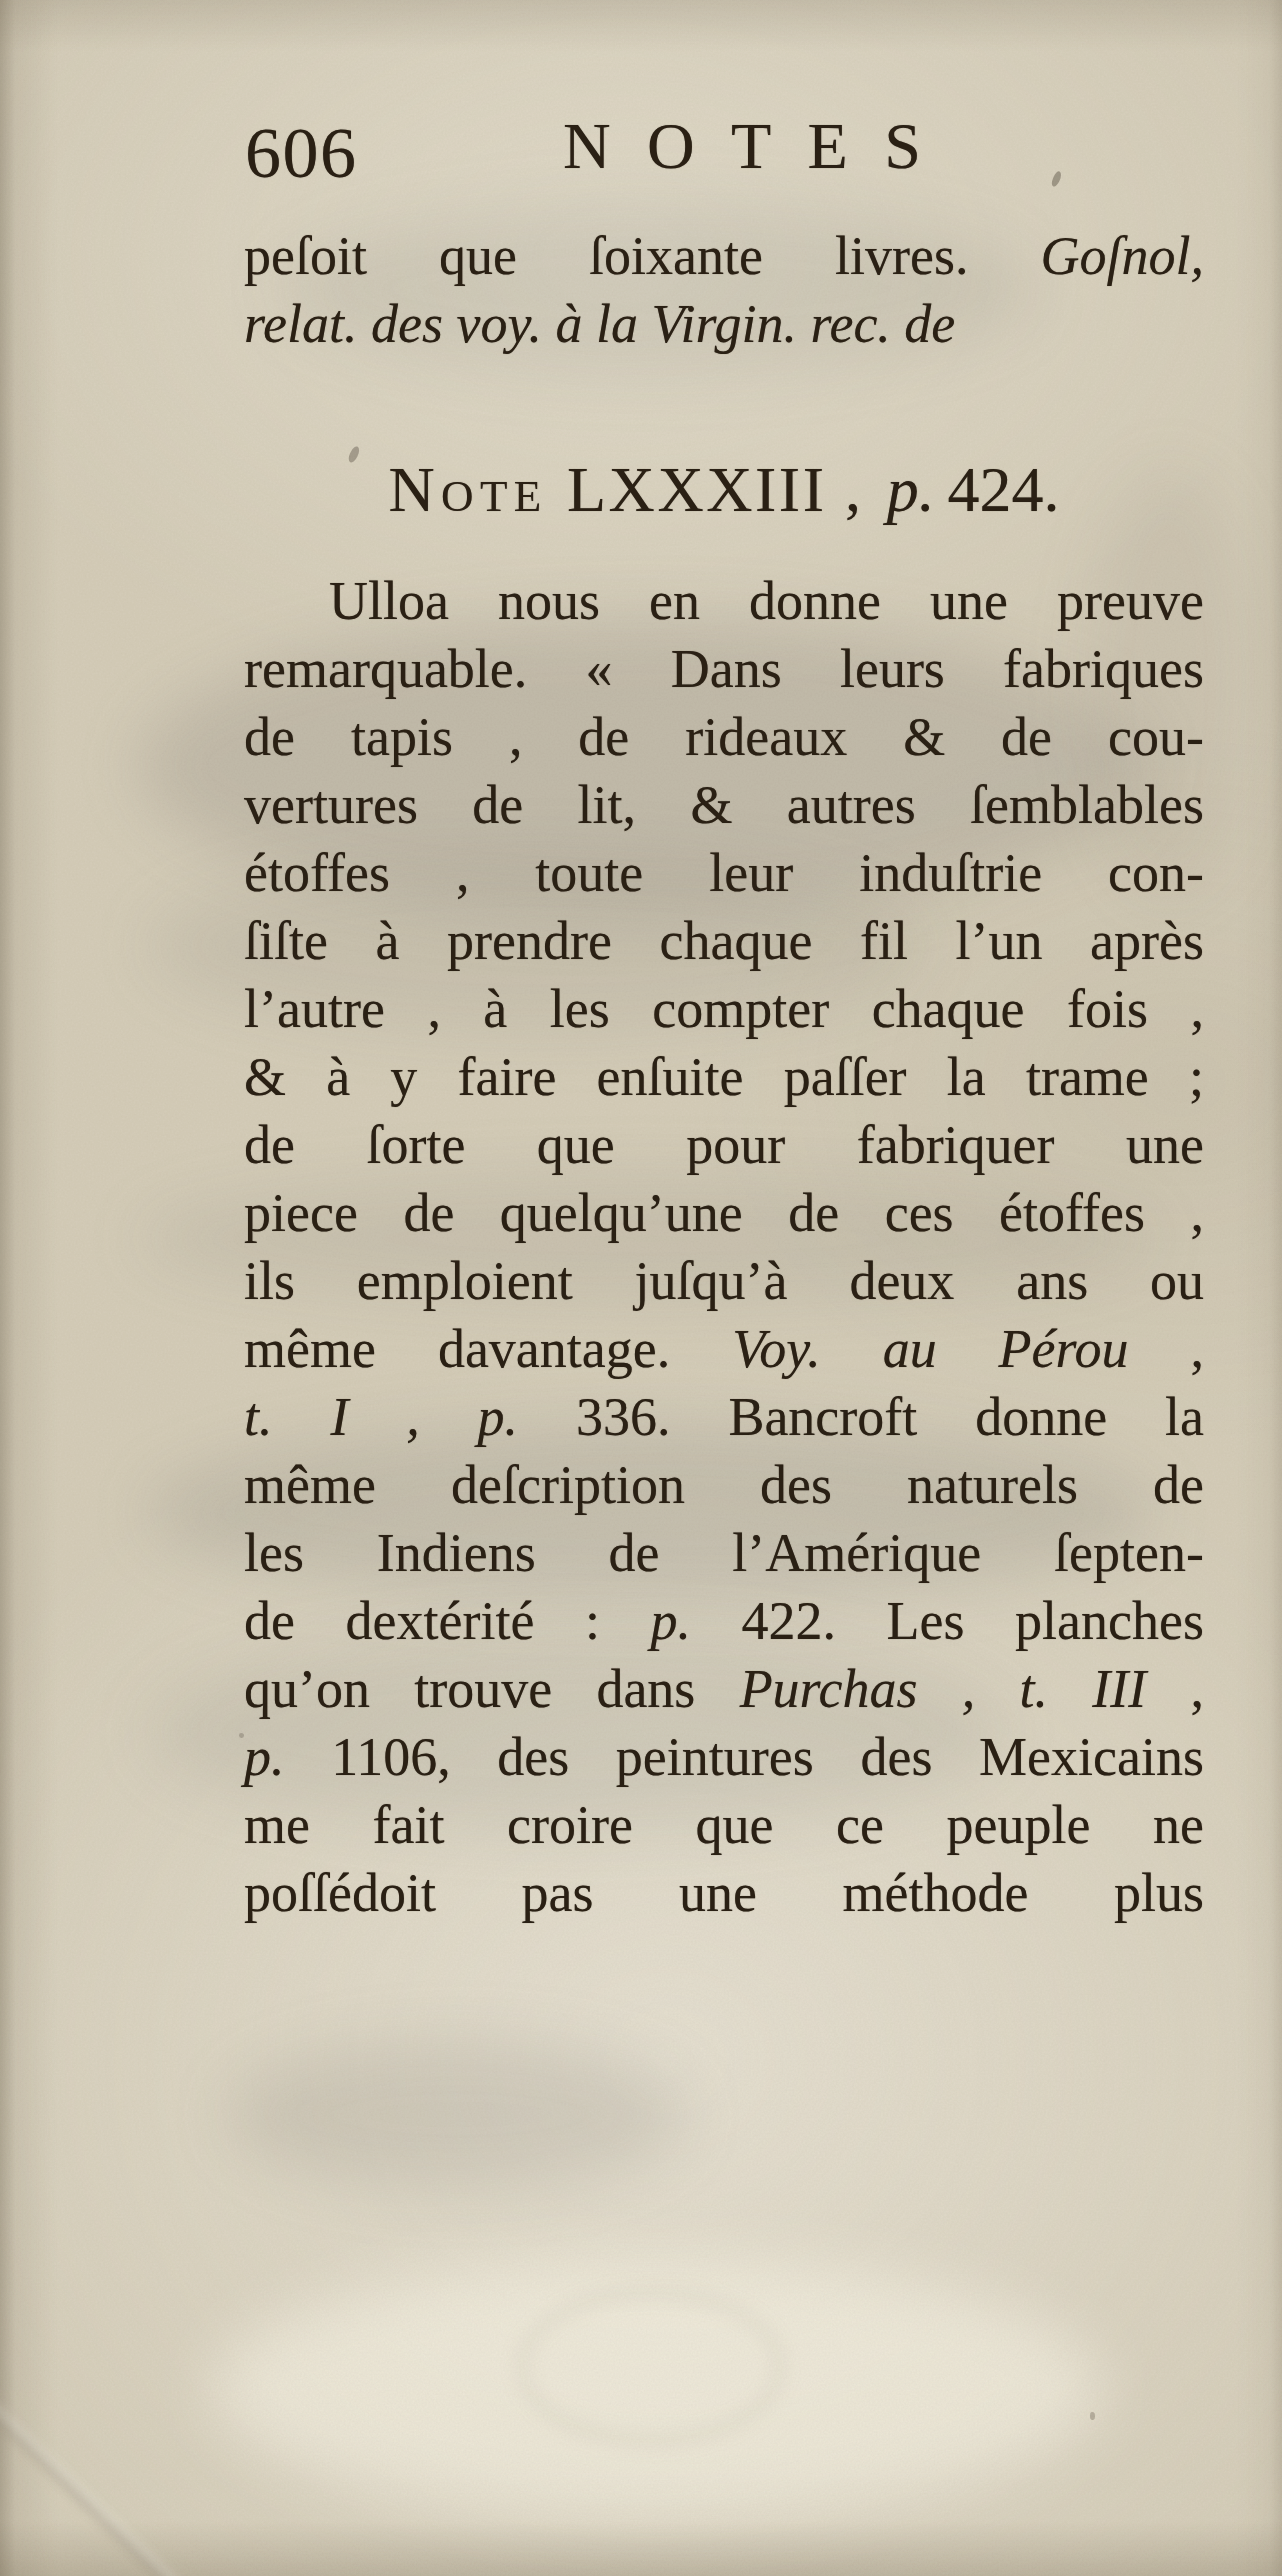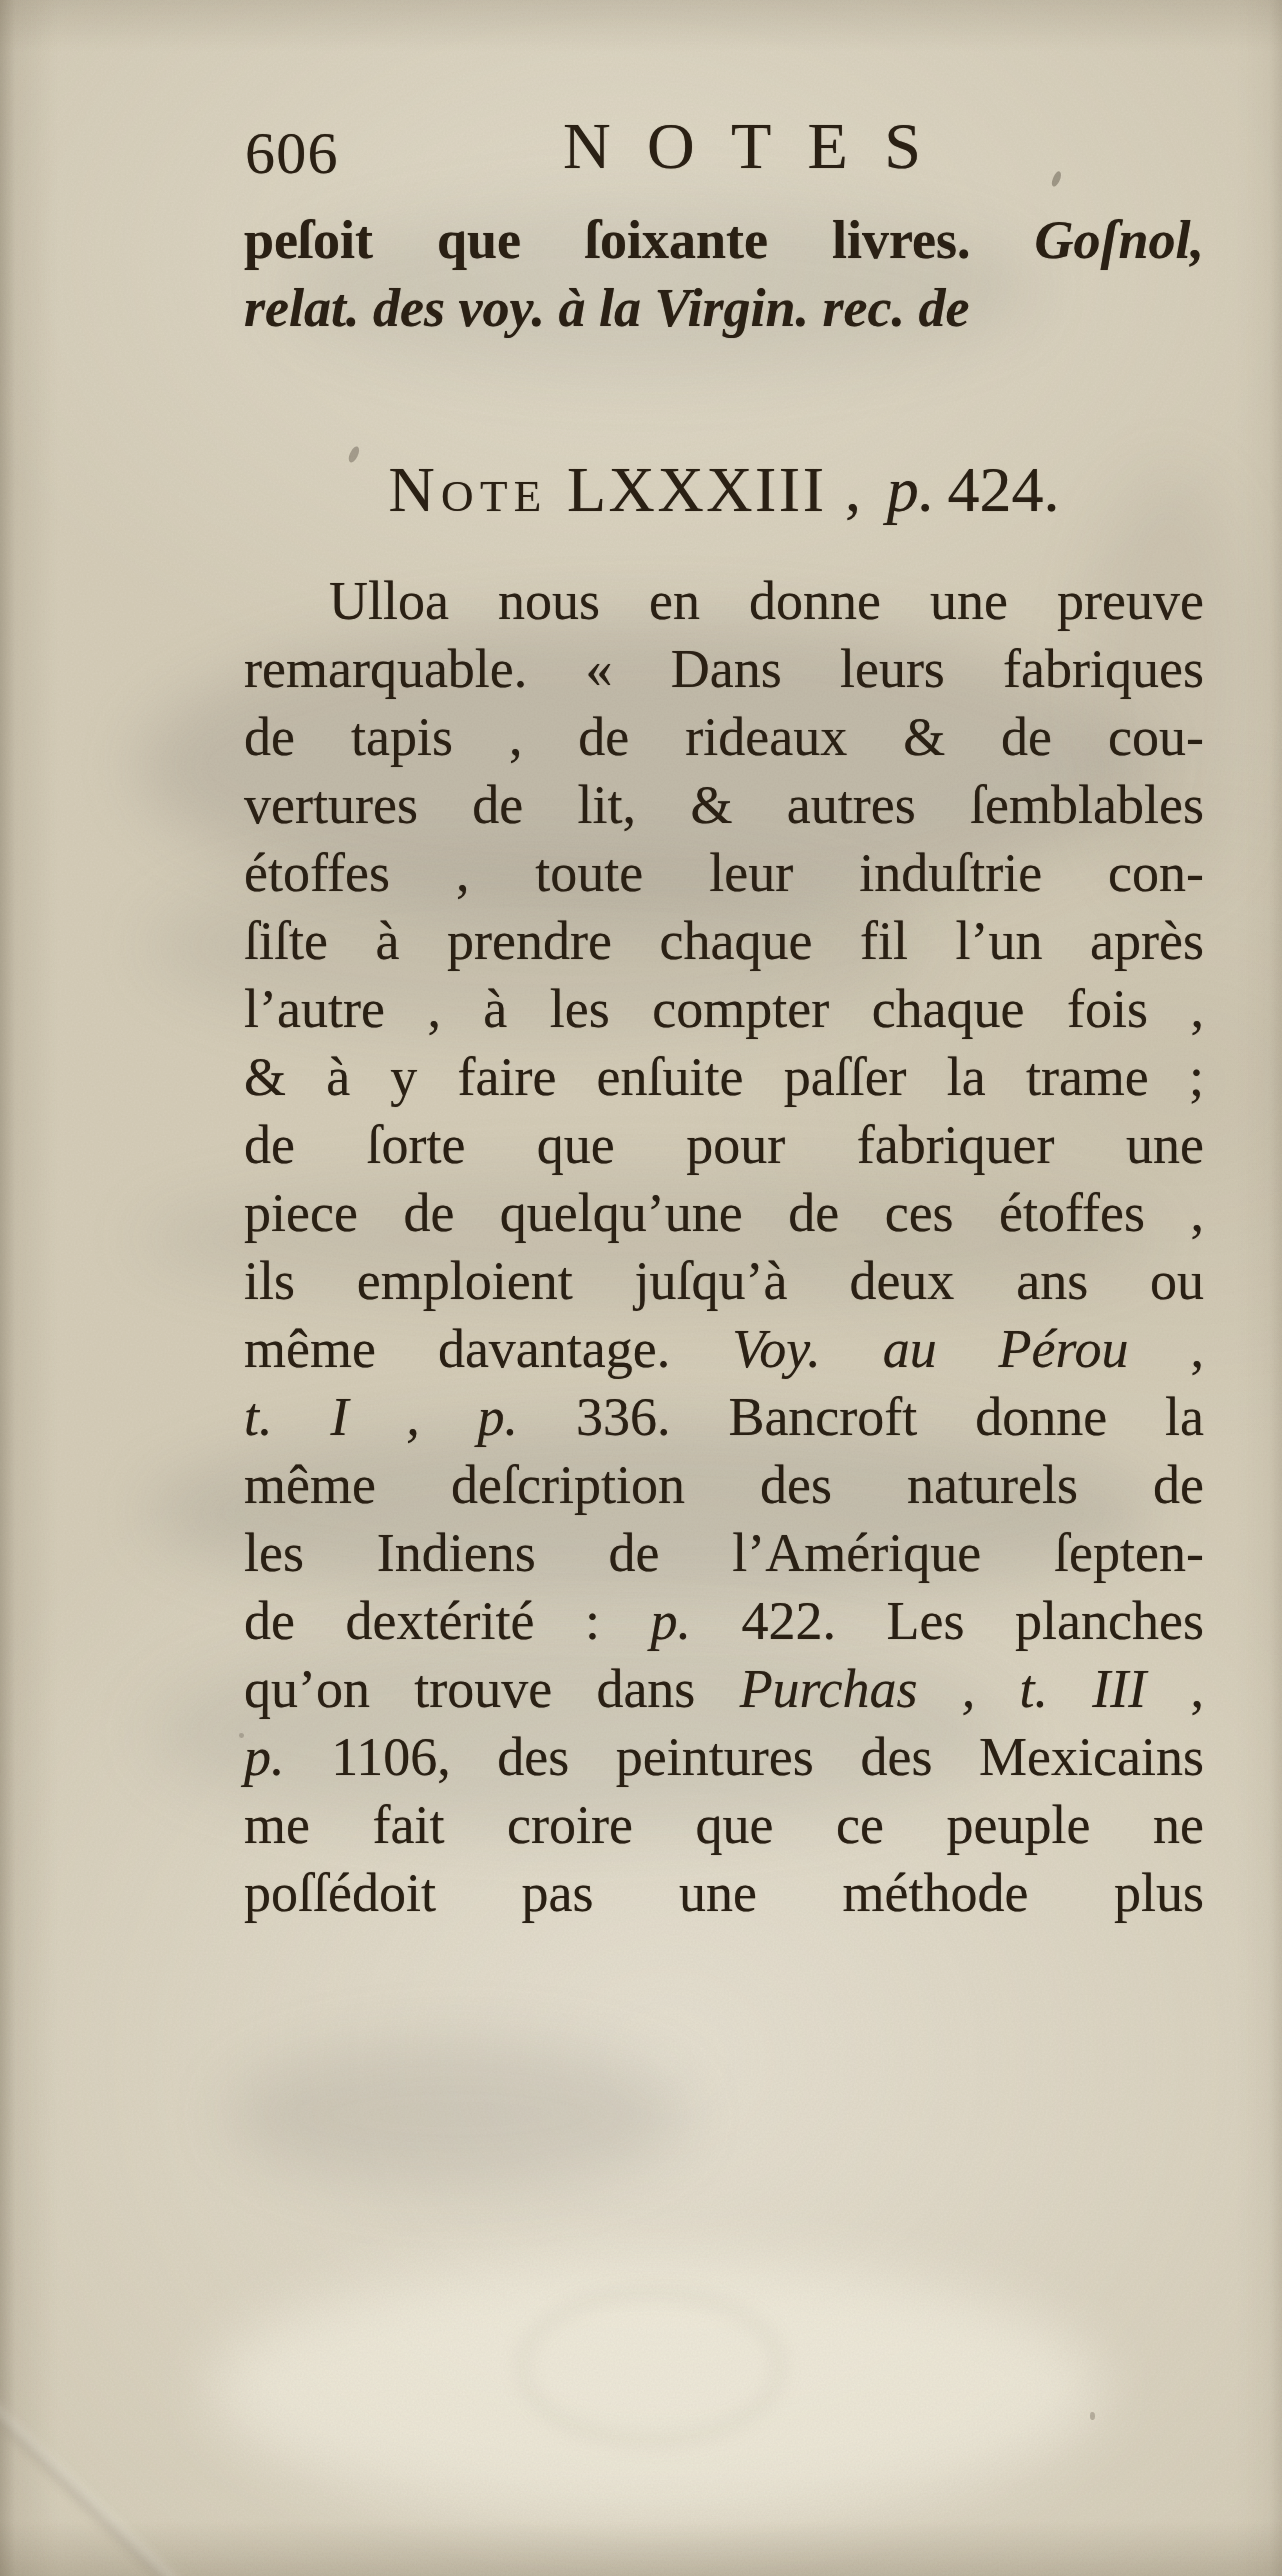--- a/index.html
+++ b/index.html
@@ -37,25 +37,25 @@
     transform:rotate(44deg);transform-origin:left top;filter:blur(5px);
     background:linear-gradient(180deg,rgba(255,255,248,.45),rgba(110,100,80,.38));pointer-events:none;}
   .ring{position:absolute;left:517px;top:2288px;width:249px;height:139px;border:9px solid rgba(150,138,115,.12);
     border-radius:50%;filter:blur(9px);pointer-events:none;}
   .speck{position:absolute;background:rgba(44,34,22,.6);border-radius:45% 55% 50% 50%;pointer-events:none;}
   .s1{left:1053px;top:171px;width:7px;height:16px;transform:rotate(24deg);opacity:.55;}
   .s2{left:350px;top:446px;width:8px;height:17px;transform:rotate(26deg);opacity:.5;}
   .s3{left:1090px;top:2412px;width:5px;height:8px;opacity:.4;}
   .s4{left:239px;top:1733px;width:5px;height:5px;opacity:.35;}
   
-  .folio{position:absolute;left:245px;top:115px;font-size:60px;line-height:76px;letter-spacing:.02em;}
+  .folio{position:absolute;left:245px;top:115px;font-size:72px;line-height:76px;letter-spacing:.02em;}
   .running-title{position:absolute;left:563px;top:110px;font-size:66px;line-height:72px;letter-spacing:.55em;}
   .textblock{position:absolute;left:244px;width:960px;font-size:54px;line-height:68px;}
   .tline{text-align:justify;text-align-last:justify;text-justify:inter-word;}
-  .citation{top:206px;font-weight:bold;}
+  .citation{top:222px;}
   .citation .tline:last-child{text-align-last:left;}
   .note-heading{position:absolute;left:244px;top:454px;width:960px;text-align:center;font-size:64px;line-height:72px;}
   .sc{font-variant:small-caps;letter-spacing:.10em;}
   .np{margin-left:.30em;letter-spacing:.04em;margin-top:40px;}
   .pi{margin-left:.36em;font-style:italic;}
   .np2{margin-left:.20em;margin-top:36px;}
   .note-body{top:567px;}
   .note-body .tline:first-child{text-indent:85px;}
   i{font-style:italic;}
   .grain{position:absolute;left:0;top:0;pointer-events:none;opacity:.28;mix-blend-mode:multiply;}

